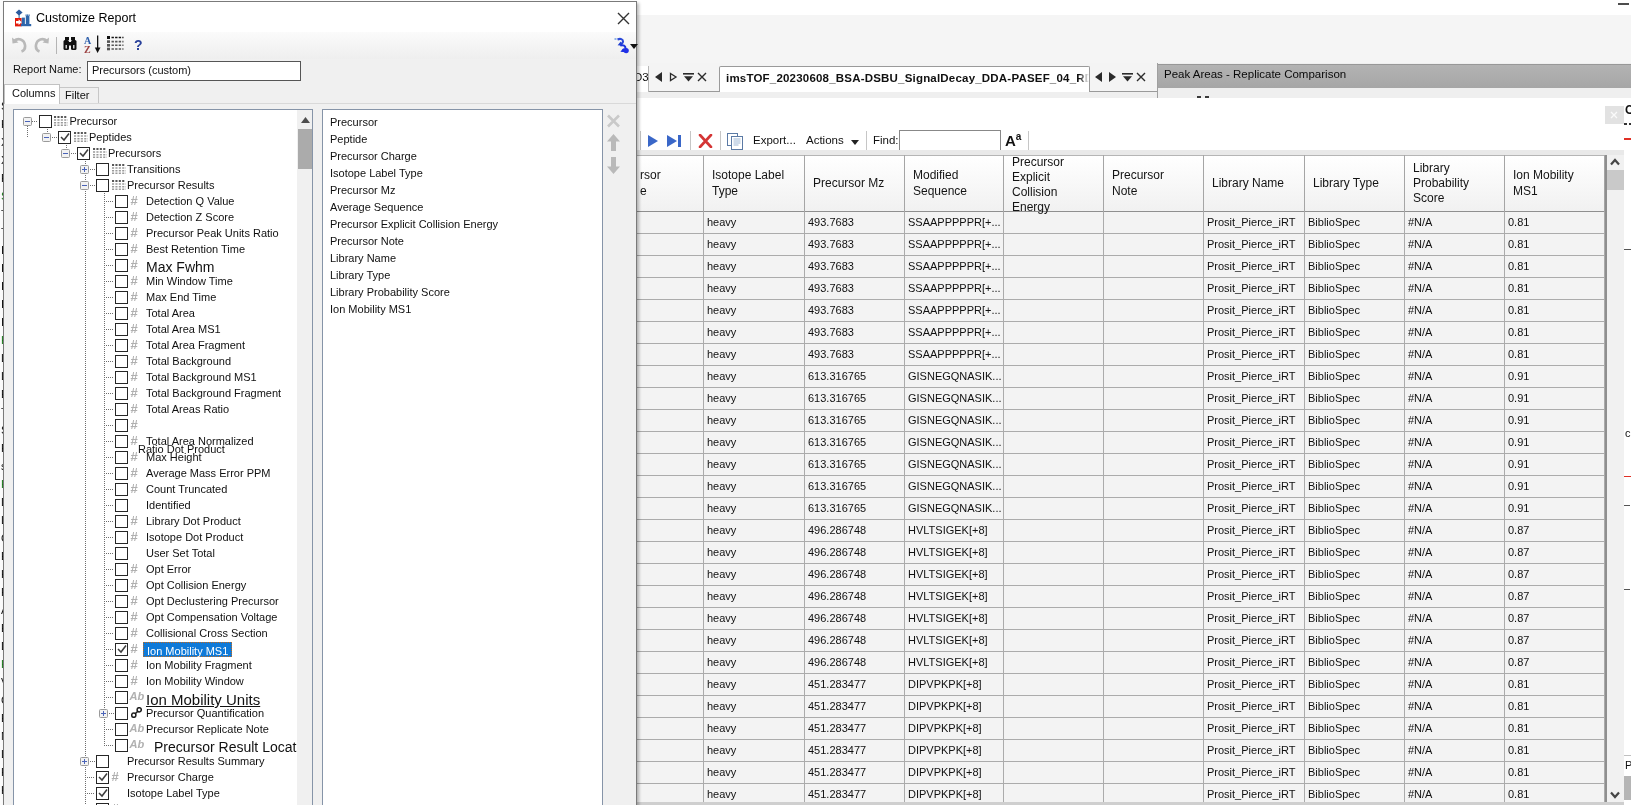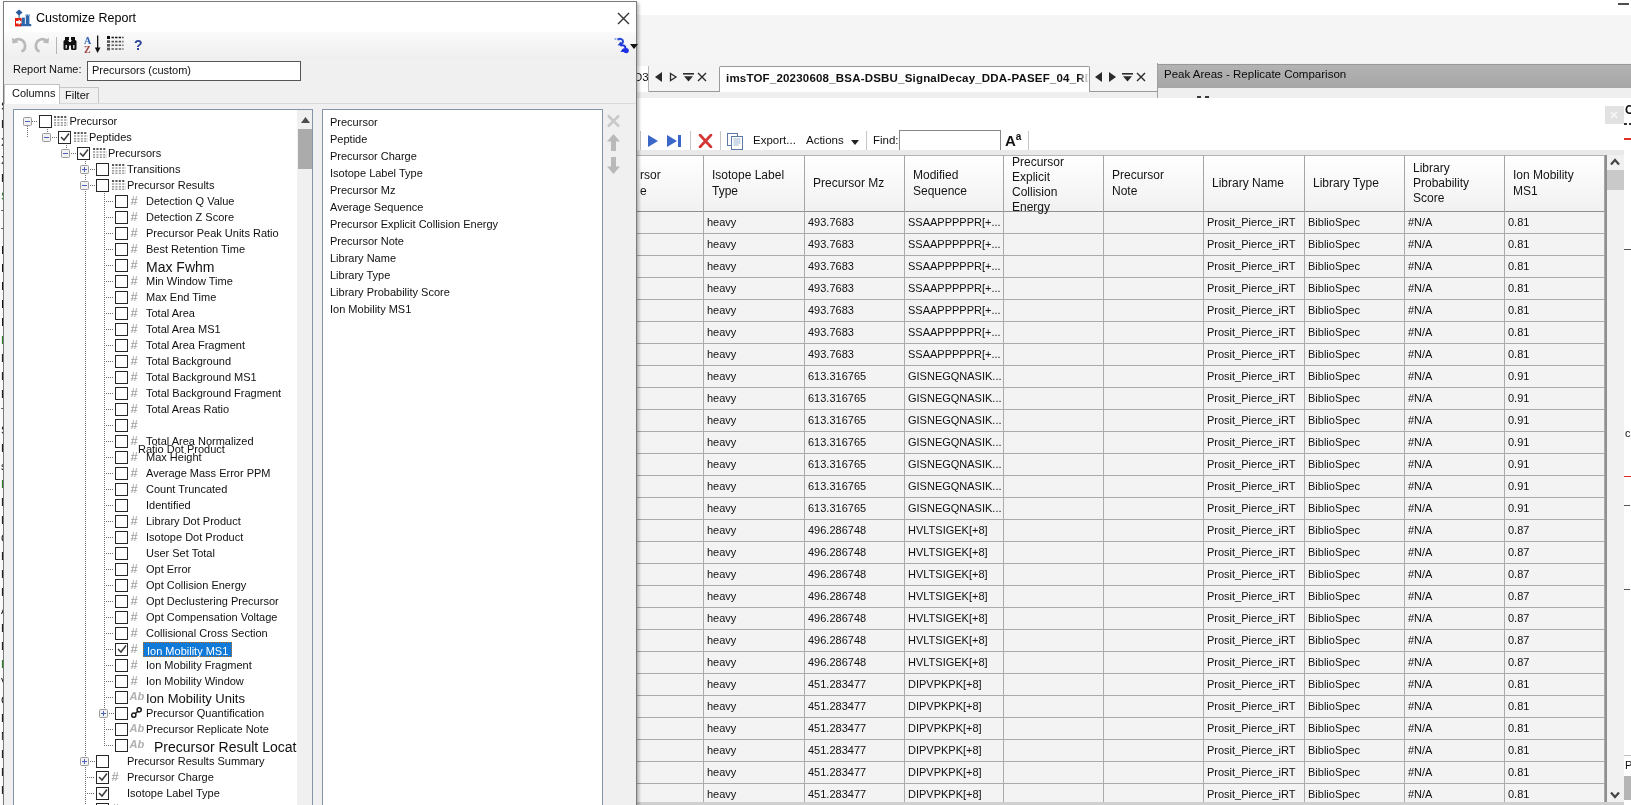--- a/index.html
+++ b/index.html
@@ -1304,21 +1304,21 @@
 <div class="tx" style="left:116.5px;top:531px;font-size:13px;font-weight:bold;color:#b0b0b0;">#</div>
 <div class="a" style="left:129px;top:532px;height:15px;background:#0f7ad8;border:1px dotted #c56a1b;padding:0 3px;line-height:14px;"><span style="font-size:11px;color:#fff;white-space:nowrap;">Ion Mobility MS1</span></div>
 <div class="a" style="left:101px;top:548.5px;width:13px;height:13px;background:#fff;border:1.4px solid #262626;"></div>
 <div class="tx" style="left:116.5px;top:547px;font-size:13px;font-weight:bold;color:#b0b0b0;">#</div>
 <div class="tx" style="left:132px;top:549px;font-size:11px;">Ion Mobility Fragment</div>
 <div class="a" style="left:101px;top:564.5px;width:13px;height:13px;background:#fff;border:1.4px solid #262626;"></div>
 <div class="tx" style="left:116.5px;top:563px;font-size:13px;font-weight:bold;color:#b0b0b0;">#</div>
 <div class="tx" style="left:132px;top:565px;font-size:11px;">Ion Mobility Window</div>
 <div class="a" style="left:101px;top:580.5px;width:13px;height:13px;background:#fff;border:1.4px solid #262626;"></div>
 <div class="tx" style="left:115.5px;top:580px;font-size:11px;font-style:italic;font-weight:bold;color:#b0b0b0;">Ab</div>
-<div class="tx" style="left:132px;top:581px;font-size:13px;">Ion Mobility Units</div>
+<div class="tx" style="left:132px;top:581px;font-size:15px;text-decoration:underline;">Ion Mobility Units</div>
 <div class="a" style="left:85.0px;top:598.5px;width:9px;height:9px;background:#f2f2f2;border:1px solid #9a9a9a;border-radius:1.5px;"></div>
 <div class="a" style="left:87.0px;top:602.5px;width:5px;height:1.6px;background:#4a63b8;"></div>
 <div class="a" style="left:88.7px;top:600.7px;width:1.6px;height:5px;background:#4a63b8;"></div>
 <div class="a" style="left:101px;top:596.5px;width:13px;height:13px;background:#fff;border:1.4px solid #262626;"></div>
 <svg style="left:116.5px;top:597px;" width="11" height="11" viewBox="0 0 11 11">
 <circle cx="2.8" cy="8.2" r="2.1" fill="none" stroke="#1c1c1c" stroke-width="1.5"></circle>
 <circle cx="8.2" cy="2.8" r="2.1" fill="none" stroke="#1c1c1c" stroke-width="1.5"></circle>
 <path d="M4.2 6.8 L6.8 4.2" stroke="#1c1c1c" stroke-width="1.5"></path>
       </svg>
 <div class="tx" style="left:132px;top:597px;font-size:11px;">Precursor Quantification</div>

